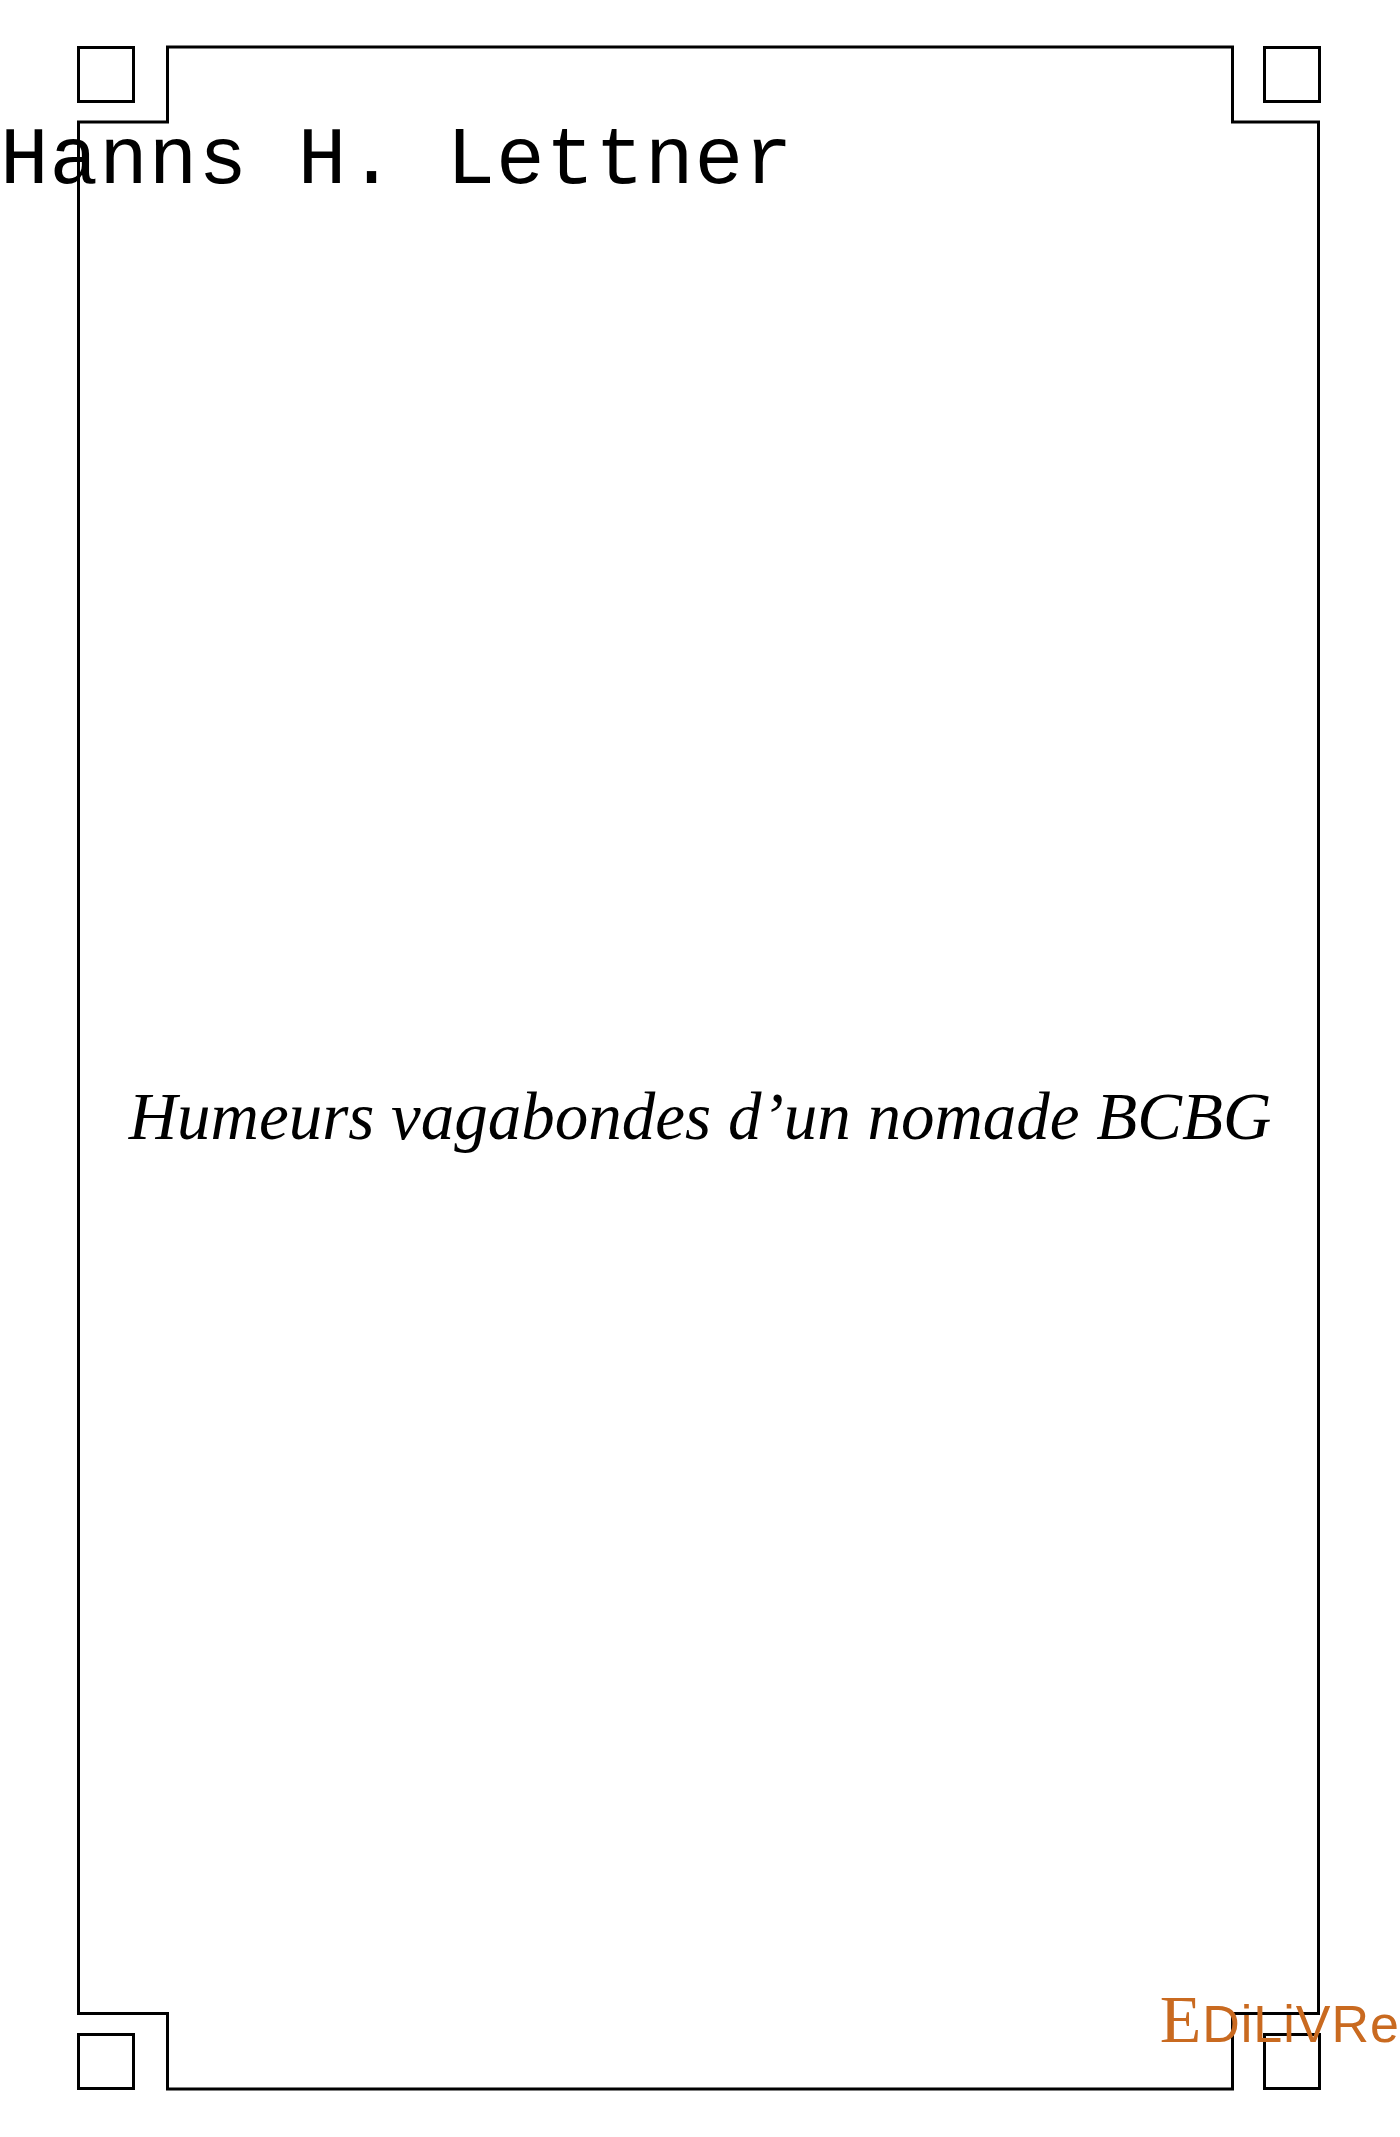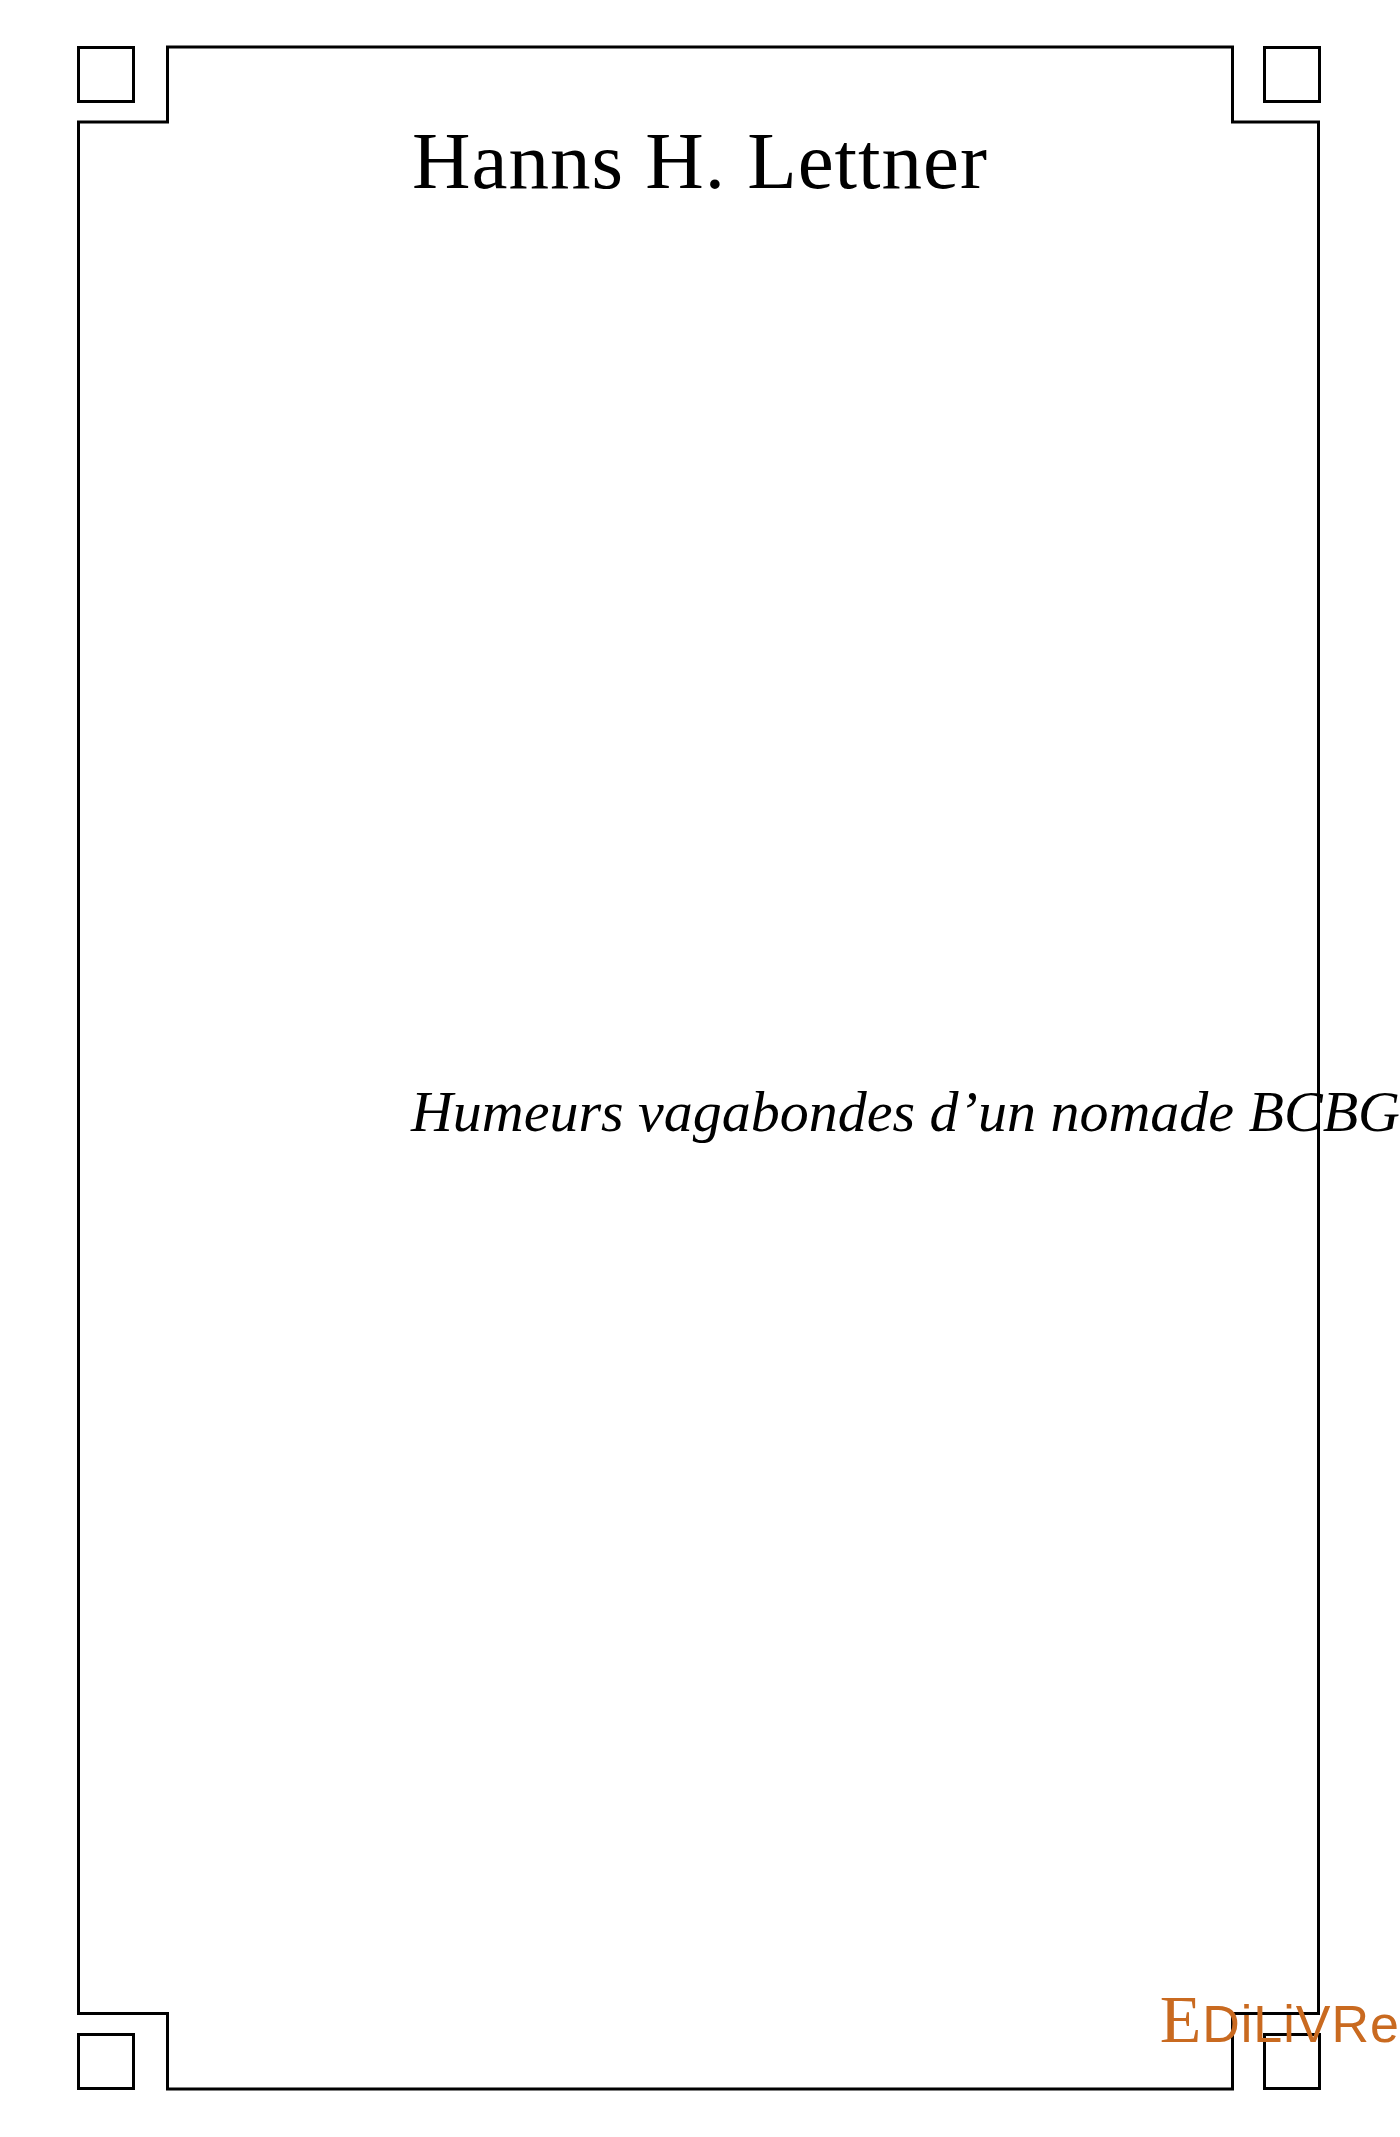--- a/index.html
+++ b/index.html
@@ -22,44 +22,45 @@
     left: 0;
     width: 1400px;
     height: 2137px;
     pointer-events: none;
   }
   .author {
     position: absolute;
     top: 121px;
     left: 0;
     width: 100%;
-    text-align: center;
+    text-align: left;
     font-size: 81px;
     line-height: 1;
     letter-spacing: 1px;
     white-space: nowrap;
+    font-family: Liberation Mono, monospace;
   }
   .title {
     position: absolute;
     top: 734px;
     left: 0;
     width: 100%;
     text-align: center;
     font-size: 119px;
     line-height: 140px;
     white-space: nowrap;
   }
   .subtitle {
     position: absolute;
     top: 1083px;
     left: 0;
     width: 100%;
-    text-align: right;
+    text-align: center;
     font-style: italic;
-    font-size: 58px;
+    font-size: 67px;
     line-height: 1;
     white-space: nowrap;
   }
   .publisher {
     position: absolute;
     top: 1985px;
     left: 0;
     width: 100%;
     text-align: right;
     color: var(--publisher-color, #C96A20);

